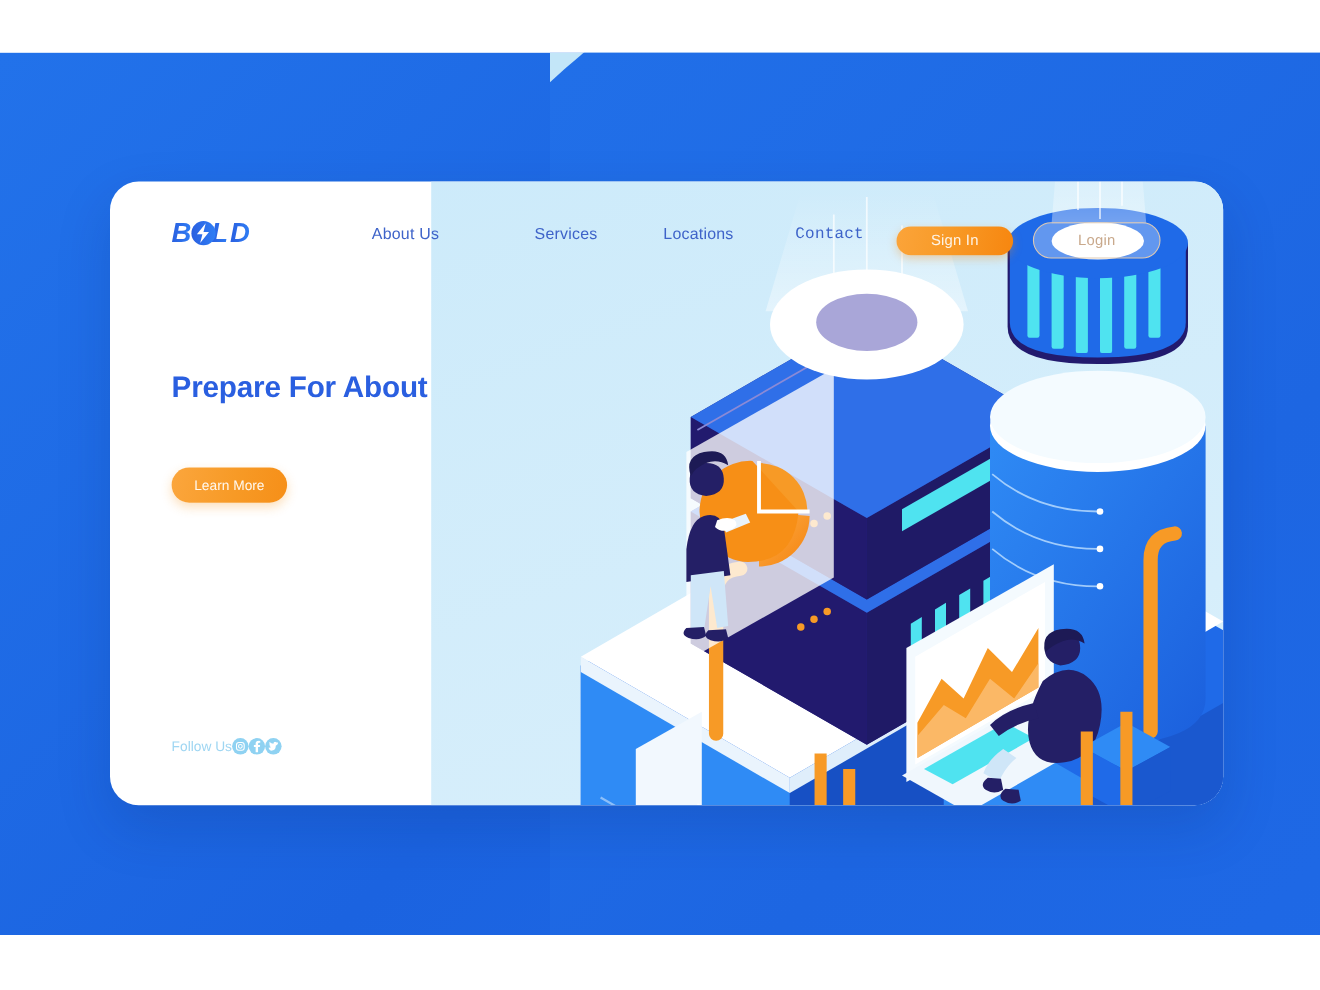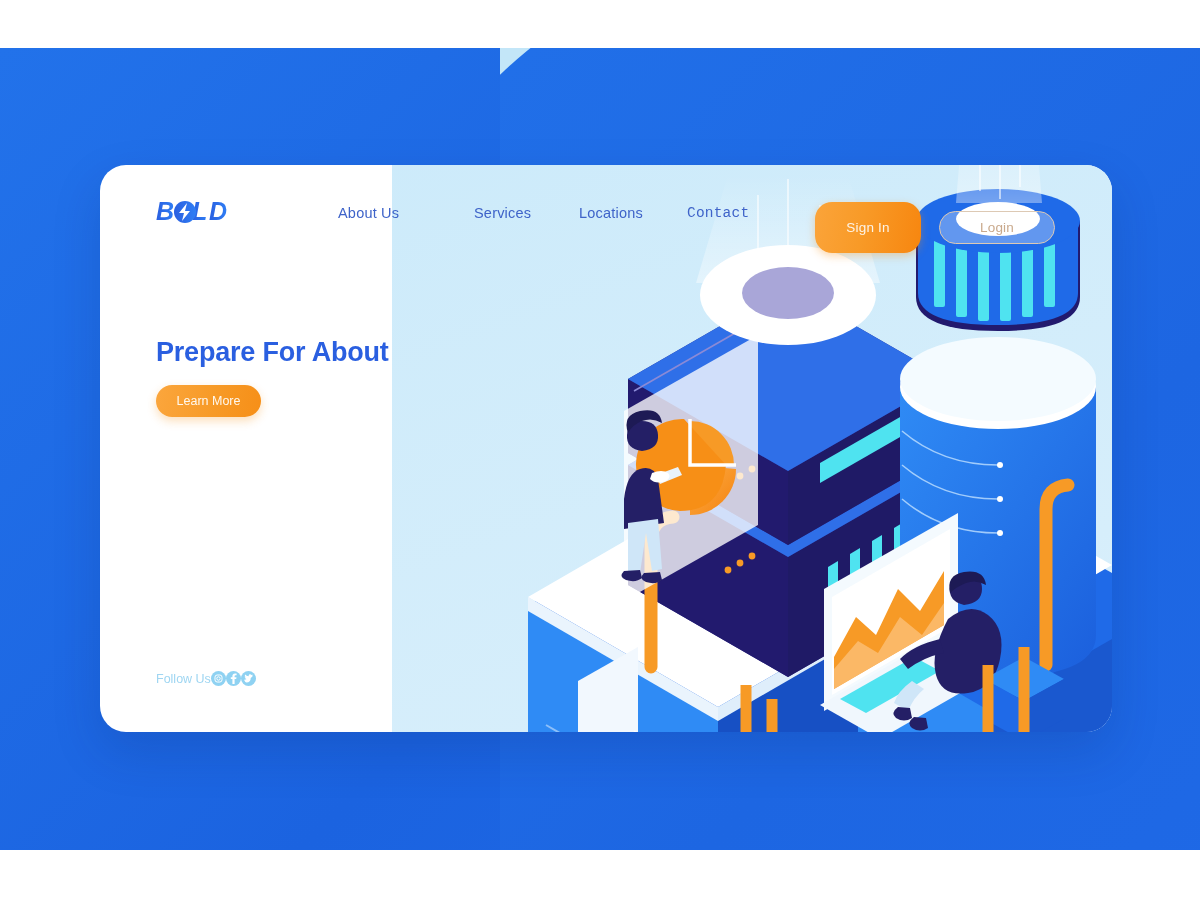--- a/index.html
+++ b/index.html
@@ -32,45 +32,45 @@
                width:1180px; height:1180px; border-radius:50%;
                background:linear-gradient(160deg,#c8e9fa 0%,#d6eefb 60%,#e6f6fd 100%); }
 
   
   .header { position:absolute; left:0; top:0; width:1012px; height:105px;
             display:flex; align-items:center; z-index:6; }
   .logo { position:absolute; left:56px; top:34px; width:86px; height:26px;
           display:flex; align-items:center; }
   .logo svg{ display:block; }
 
-  .nav { position:absolute; left:238px; top:40px; display:flex; gap:4px; }
+  .nav { position:absolute; left:238px; top:40px; display:flex; gap:16px; }
   .nav a { font-size:14.5px; color:#3e63c9; text-decoration:none;
            letter-spacing:.2px; display:block; }
   .nav a:nth-child(1){ width:132px; }
   .nav a:nth-child(2){ width:101px; }
   .nav a:nth-child(3){ width:104px; }
   .nav a:nth-child(4){ width:80px;font-family:Liberation Mono, monospace; }
 
   .auth { position:absolute; right:57px; top:37px; display:flex; gap:18px; align-items:center; }
-  .btn-signin { width:106px; height:51px; border:none; border-radius:17px; cursor:pointer;
+  .btn-signin { width:106px; height:26px; border:none; border-radius:17px; cursor:pointer;
      background:linear-gradient(100deg,#fba43a 0%,#f89a27 45%,#f7860f 100%);
      color:#fdf3e6; font-size:13.5px; font-family:"Liberation Sans",sans-serif;
      letter-spacing:.2px; box-shadow:0 3px 9px rgba(245,140,20,.35); }
   .btn-login { width:116px; height:33px; border-radius:17px; cursor:pointer;
      background:rgba(255,255,255,.30); border:1px solid #ddc9b4;
      color:#c9a98c; font-size:13.5px; font-family:"Liberation Sans",sans-serif;
      letter-spacing:.2px;text-align:center; }
 
   
   .hero { position:absolute; left:56px; top:172px; width:360px; z-index:6; }
   .hero h1 { font-size:27px; line-height:1.17; color:#2a5fe0; letter-spacing:-.2px;
              font-weight:bold; }
   .hero p { margin-top:19px; font-size:12.6px; line-height:1.62; color:#6d7480;
             width:312px; }
-  .btn-learn { margin-top:16px; width:105px; height:32px; border:none; border-radius:16px;
+  .btn-learn { margin-top:56px; width:105px; height:32px; border:none; border-radius:16px;
      cursor:pointer; background:linear-gradient(100deg,#fba63d 0%,#f79a26 55%,#f68f18 100%);
      color:#fff8ee; font-size:12.5px; font-family:"Liberation Sans",sans-serif;
      box-shadow:0 4px 10px rgba(246,150,30,.3); }
 
   
   .follow { position:absolute; left:56px; top:506px; display:flex; align-items:center;
             z-index:6; }
   .follow-label { font-size:12.5px; color:#9fd6f2; }
   .soc { width:15px; height:15px; border-radius:50%; background:#8fd2f2;
          display:flex; align-items:center; justify-content:center; cursor:pointer; }

